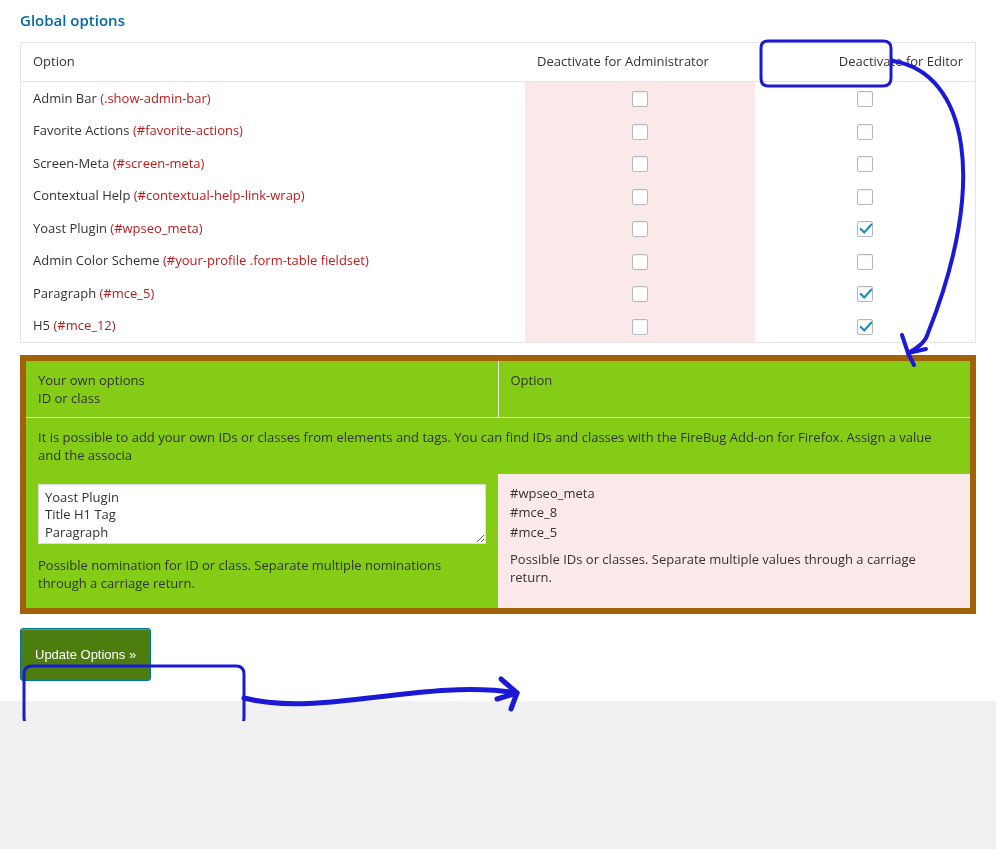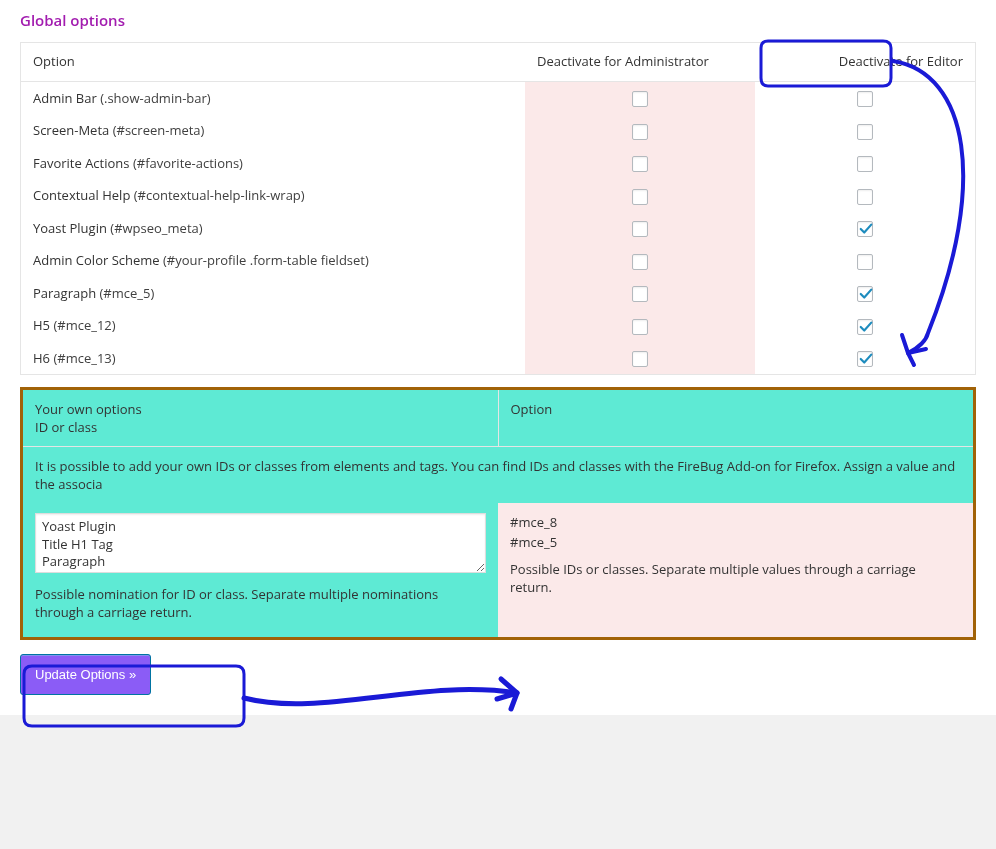--- a/index.html
+++ b/index.html
@@ -13,21 +13,21 @@
     width: 996px;
   }
   .wrap {
     background: #fff;
     margin: 0 0 20px 0;
     padding: 0;
   }
   h3.section-title {
     font-size: 15px;
     font-weight: 600;
-    color: #a21caf;
+    color: #0369a1;
     margin: 0;
     padding: 10px 20px 12px 20px;
   }
   .global-box {
     margin: 0 20px 12px 20px;
     border: 1px solid #e5e5e5;
   }
   table.options {
     width: 100%;
     border-collapse: collapse;
@@ -47,21 +47,21 @@
   table.options thead th.col-editor { width: 220px; text-align: right; }
   table.options tbody td {
     padding: 7px 12px;
     font-size: 13px;
     vertical-align: middle;
   }
   td.opt-label {
     color: #333;
   }
   td.opt-label .sel {
-    color: #404040;
+    color: #b91c1c;
   }
   td.col-admin-cell {
     background: #fbe9e9;
     text-align: center;
   }
   td.col-editor-cell {
     text-align: center;
   }
   .cb {
     display: inline-block;
@@ -79,22 +79,22 @@
     position: absolute;
     top: 0; left: 1px;
     width: 14px; height: 14px;
     display: none;
   }
   .cb.checked svg { display: block; }
 
   
   .own-box {
     margin: 0 20px 14px 20px;
-    border: 3px solid #a16207;
-    background: #5eead4;
+    border: 6px solid #a16207;
+    background: #84cc16;
   }
   .own-head {
     display: flex;
     border-bottom: 1px solid #e5e5e5;
   }
   .own-head .left, .own-head .right {
     flex: 1;
     padding: 10px 12px;
     font-size: 13px;
   }
@@ -136,25 +136,25 @@
     margin-top: 8px;
   }
   .right-vals {
     font-size: 13px;
     line-height: 1.5;
     margin-bottom: 8px;
     color: #333;
   }
   .btn {
     display: inline-block;
-    background: #8b5cf6;
+    background: #4d7c0f;
     border: 1px solid #0074a2;
     color: #fff;
     font-size: 13px;
-    padding: 12px 14px;
+    padding: 18px 14px;
     border-radius: 3px;
     cursor: pointer;
     margin: 0 0 20px 20px;
     box-shadow: inset 0 1px 0 rgba(120,200,230,.5);
   }
 
   
   .overlay {
     position: absolute;
     pointer-events: none;
@@ -175,26 +175,26 @@
           <th class="col-editor">Deactivate for Editor</th>
         </tr>
       </thead>
       <tbody id="rows-body">
           <tr>
             <td class="opt-label"><span>Admin Bar</span> <span class="sel">(.show-admin-bar)</span></td>
             <td class="col-admin-cell"><span class="cb"></span></td>
             <td class="col-editor-cell"><span class="cb"></span></td>
           </tr>
           <tr>
+            <td class="opt-label"><span>Favorite Actions</span> <span class="sel">(#favorite-actions)</span></td>
+            <td class="col-admin-cell"><span class="cb"></span></td>
+            <td class="col-editor-cell"><span class="cb"></span></td>
+          </tr>
+          <tr>
             <td class="opt-label"><span>Screen-Meta</span> <span class="sel">(#screen-meta)</span></td>
-            <td class="col-admin-cell"><span class="cb"></span></td>
-            <td class="col-editor-cell"><span class="cb"></span></td>
-          </tr>
-          <tr>
-            <td class="opt-label"><span>Favorite Actions</span> <span class="sel">(#favorite-actions)</span></td>
             <td class="col-admin-cell"><span class="cb"></span></td>
             <td class="col-editor-cell"><span class="cb"></span></td>
           </tr>
           <tr>
             <td class="opt-label"><span>Contextual Help</span> <span class="sel">(#contextual-help-link-wrap)</span></td>
             <td class="col-admin-cell"><span class="cb"></span></td>
             <td class="col-editor-cell"><span class="cb"></span></td>
           </tr>
           <tr>
             <td class="opt-label"><span>Yoast Plugin</span> <span class="sel">(#wpseo_meta)</span></td>
@@ -210,27 +210,20 @@
           </tr>
           <tr>
             <td class="opt-label"><span>Paragraph</span> <span class="sel">(#mce_5)</span></td>
             <td class="col-admin-cell"><span class="cb"></span></td>
             <td class="col-editor-cell"><span class="cb checked"><svg viewBox="0 0 16 16">
                   <path d="M2 8 l4 4 l8 -9" fill="none" stroke="#1e8cbe" stroke-width="2.5" stroke-linecap="round" stroke-linejoin="round"></path>
                 </svg></span></td>
           </tr>
           <tr>
             <td class="opt-label"><span>H5</span> <span class="sel">(#mce_12)</span></td>
-            <td class="col-admin-cell"><span class="cb"></span></td>
-            <td class="col-editor-cell"><span class="cb checked"><svg viewBox="0 0 16 16">
-                  <path d="M2 8 l4 4 l8 -9" fill="none" stroke="#1e8cbe" stroke-width="2.5" stroke-linecap="round" stroke-linejoin="round"></path>
-                </svg></span></td>
-          </tr>
-          <tr>
-            <td class="opt-label"><span>H6</span> <span class="sel">(#mce_13)</span></td>
             <td class="col-admin-cell"><span class="cb"></span></td>
             <td class="col-editor-cell"><span class="cb checked"><svg viewBox="0 0 16 16">
                   <path d="M2 8 l4 4 l8 -9" fill="none" stroke="#1e8cbe" stroke-width="2.5" stroke-linecap="round" stroke-linejoin="round"></path>
                 </svg></span></td>
           </tr>
         </tbody>
     </table>
   </div>
 
   <div class="own-box">
@@ -244,20 +237,21 @@
     <div class="own-desc">It is possible to add your own IDs or classes from elements and tags. You can find IDs and classes with the FireBug Add-on for Firefox. Assign a value and the associa</div>
     <div class="own-body">
       <div class="left">
         <textarea class="own-ta" style="">Yoast Plugin
 Title H1 Tag
 Paragraph</textarea>
         <div class="hint">Possible nomination for ID or class. Separate multiple nominations through a carriage return.</div>
       </div>
       <div class="right">
         <div class="right-vals" id="right-vals">
+            <div>#wpseo_meta</div>
             <div>#mce_8</div>
             <div>#mce_5</div>
           </div>
         <div class="hint">Possible IDs or classes. Separate multiple values through a carriage return.</div>
       </div>
     </div>
   </div>
 
   <button class="btn">Update Options »</button>
 

